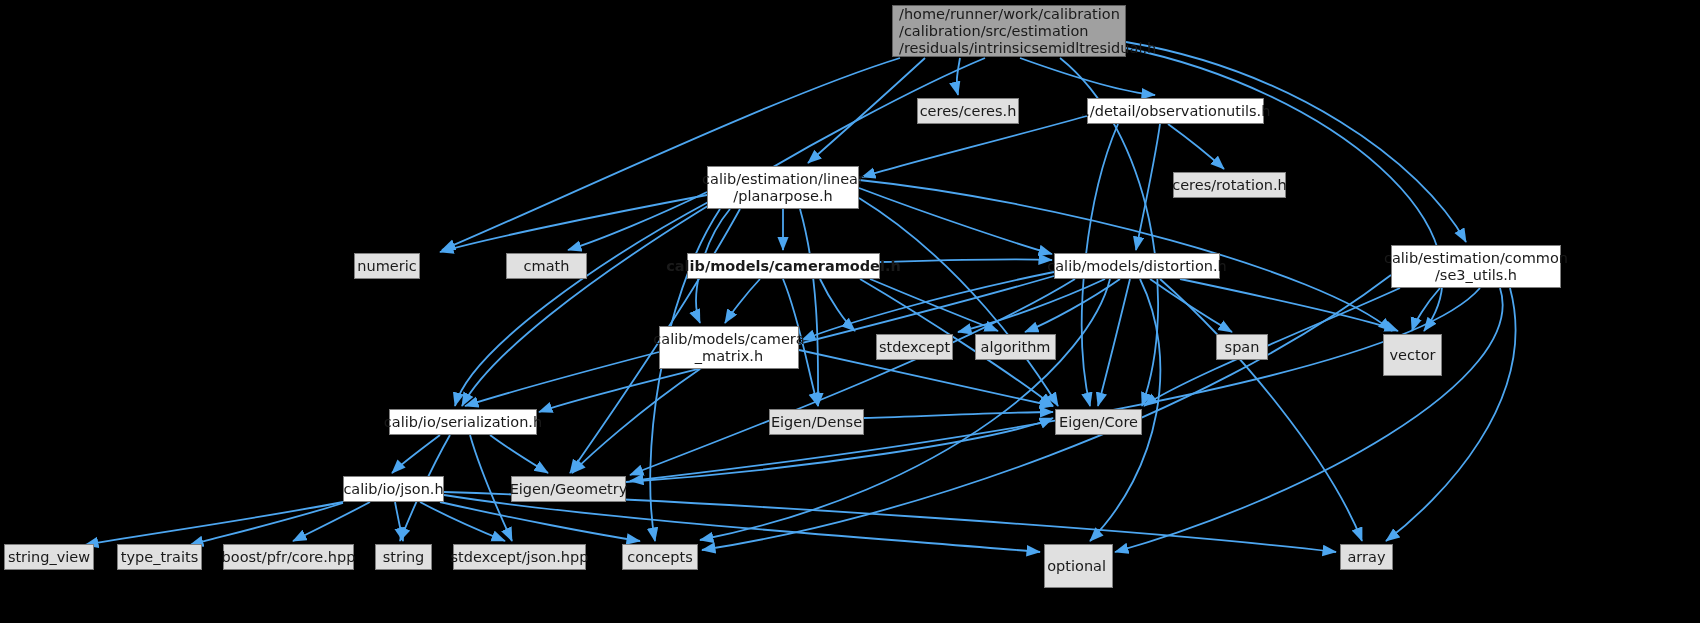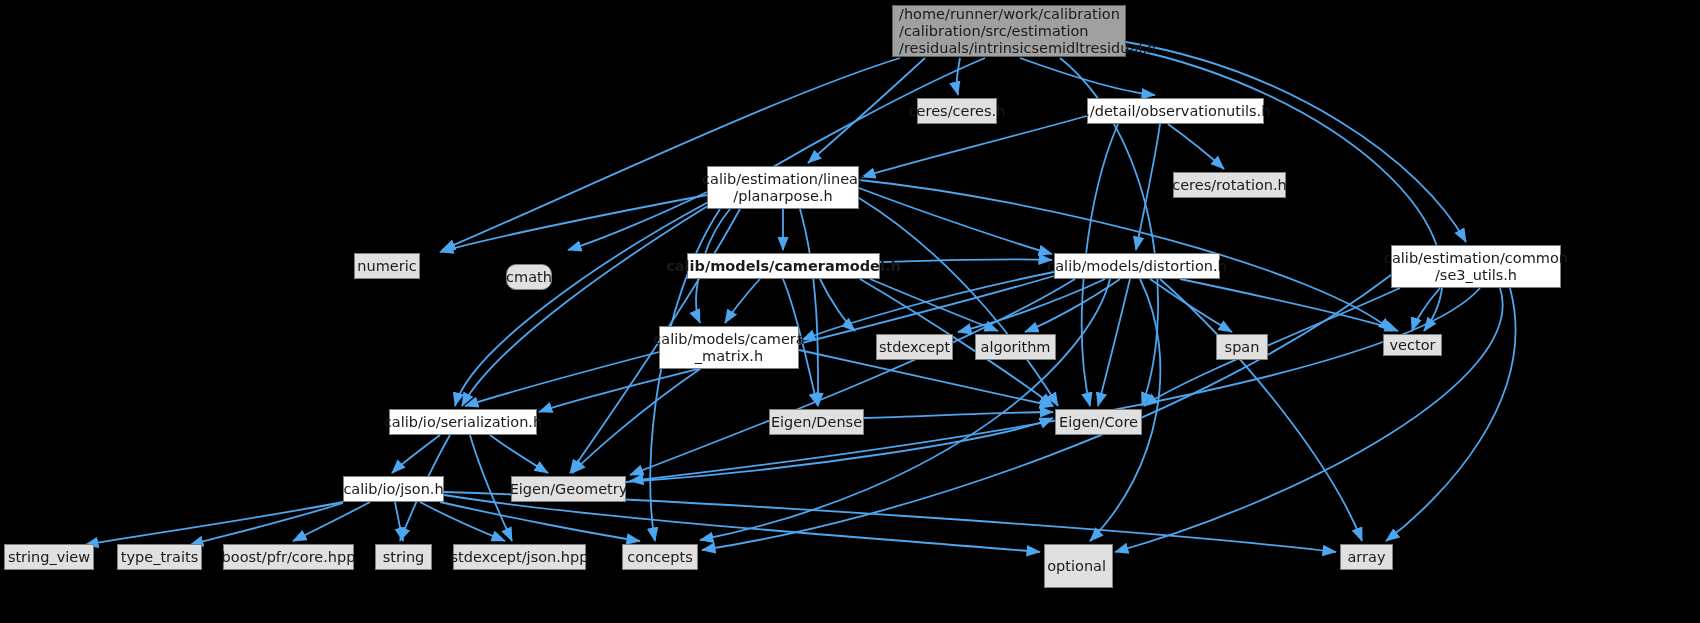--- a/index.html
+++ b/index.html
@@ -88,37 +88,37 @@
         <path d="M 1060,58 C 1150,130 1180,300 1142,406" fill="none" stroke="#4da6f0" stroke-width="1.8" marker-end="url(#arrow)"></path>
         <path d="M 800,209 C 820,280 818,360 818,406" fill="none" stroke="#4da6f0" stroke-width="1.8" marker-end="url(#arrow)"></path>
         <path d="M 1391,275 C 1200,420 900,520 702,550" fill="none" stroke="#4da6f0" stroke-width="1.8" marker-end="url(#arrow)"></path>
         <path d="M 870,279 C 920,300 975,322 998,331" fill="none" stroke="#4da6f0" stroke-width="1.8" marker-end="url(#arrow)"></path>
       </g>
   </svg>
   <div id="node-layer">
       <div class="node root" style="left: 892px; top: 5px; width: 234px; height: 52px; justify-content: flex-start;"><span class="lbl" style="text-align: left;">/home/runner/work/calibration
 /calibration/src/estimation
 /residuals/intrinsicsemidltresidual.h</span></div>
-      <div class="node std" style="left: 917px; top: 98px; width: 80px; height: 26px;"><span class="lbl">ceres/ceres.h</span></div>
+      <div class="node std" style="left: 917px; top: 98px; width: 102px; height: 26px;"><span class="lbl">ceres/ceres.h</span></div>
       <div class="node proj" style="left: 1087px; top: 98px; width: 177px; height: 26px;"><span class="lbl">../detail/observationutils.h</span></div>
       <div class="node proj" style="left: 707px; top: 166px; width: 152px; height: 43px;"><span class="lbl">calib/estimation/linear
 /planarpose.h</span></div>
       <div class="node std" style="left: 1173px; top: 172px; width: 113px; height: 26px;"><span class="lbl">ceres/rotation.h</span></div>
       <div class="node std" style="left: 354px; top: 253px; width: 66px; height: 26px;"><span class="lbl">numeric</span></div>
-      <div class="node std" style="left: 506px; top: 264px; width: 46px; height: 26px; border-radius: 10px;"><span class="lbl">cmath</span></div>
+      <div class="node std" style="left: 506px; top: 253px; width: 81px; height: 26px;"><span class="lbl">cmath</span></div>
       <div class="node proj" style="left: 687px; top: 253px; width: 193px; height: 26px; font-weight: bold;"><span class="lbl">calib/models/cameramodel.h</span></div>
       <div class="node proj" style="left: 1054px; top: 253px; width: 166px; height: 26px;"><span class="lbl">calib/models/distortion.h</span></div>
       <div class="node proj" style="left: 1391px; top: 245px; width: 170px; height: 43px;"><span class="lbl">calib/estimation/common
 /se3_utils.h</span></div>
       <div class="node proj" style="left: 659px; top: 326px; width: 140px; height: 43px;"><span class="lbl">calib/models/camera
 _matrix.h</span></div>
       <div class="node std" style="left: 876px; top: 334px; width: 77px; height: 26px;"><span class="lbl">stdexcept</span></div>
       <div class="node std" style="left: 975px; top: 334px; width: 81px; height: 26px;"><span class="lbl">algorithm</span></div>
       <div class="node std" style="left: 1216px; top: 334px; width: 52px; height: 26px;"><span class="lbl">span</span></div>
-      <div class="node std" style="left: 1383px; top: 334px; width: 59px; height: 22px;"><span class="lbl">vector</span></div>
+      <div class="node std" style="left: 1383px; top: 334px; width: 59px; height: 42px;"><span class="lbl">vector</span></div>
       <div class="node proj" style="left: 389px; top: 409px; width: 148px; height: 26px;"><span class="lbl">calib/io/serialization.h</span></div>
       <div class="node std" style="left: 769px; top: 409px; width: 95px; height: 26px;"><span class="lbl">Eigen/Dense</span></div>
       <div class="node std" style="left: 1055px; top: 409px; width: 87px; height: 26px;"><span class="lbl">Eigen/Core</span></div>
       <div class="node proj" style="left: 343px; top: 476px; width: 101px; height: 26px;"><span class="lbl">calib/io/json.h</span></div>
       <div class="node std" style="left: 511px; top: 476px; width: 115px; height: 26px;"><span class="lbl">Eigen/Geometry</span></div>
       <div class="node std" style="left: 4px; top: 544px; width: 90px; height: 26px;"><span class="lbl">string_view</span></div>
       <div class="node std" style="left: 117px; top: 544px; width: 85px; height: 26px;"><span class="lbl">type_traits</span></div>
       <div class="node std" style="left: 223px; top: 544px; width: 131px; height: 26px;"><span class="lbl">boost/pfr/core.hpp</span></div>
       <div class="node std" style="left: 375px; top: 544px; width: 57px; height: 26px;"><span class="lbl">string</span></div>
       <div class="node std" style="left: 453px; top: 544px; width: 133px; height: 26px;"><span class="lbl">stdexcept/json.hpp</span></div>

